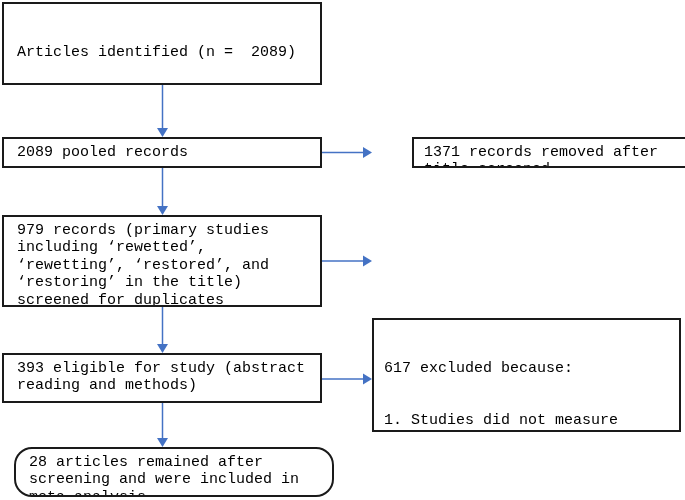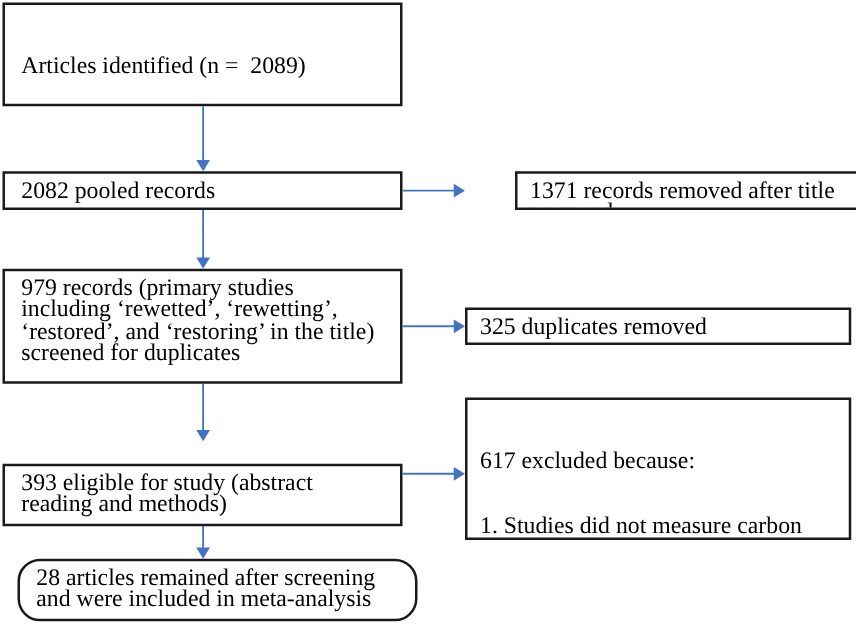--- a/index.html
+++ b/index.html
@@ -1,22 +1,22 @@
 <!DOCTYPE html>
 <html style="--arrow: #4472C4; --box-border: #1a1a1a; --text: #000000; --background: #ffffff;"><head>
 <meta charset="utf-8">
 <style>
   html, body { margin: 0; padding: 0; background: #ffffff; }
   .canvas {
     position: relative;
     width: 576px;
     height: 500px;
     background: var(--background, #ffffff);
-    font-family: Liberation Serif, serif;
-    font-size: 19px;
+    font-family: Liberation Mono, monospace;
+    font-size: 15px;
     line-height: 17.4px;
     color: var(--text, #000000);
   }
   .box {
     position: absolute;
     box-sizing: border-box;
     border: 2px solid var(--box-border, #1a1a1a);
     background: var(--background, #ffffff);
     white-space: pre-wrap;
     overflow: hidden;
@@ -68,29 +68,28 @@
       <line x1="322" y1="379" x2="364" y2="379"></line>
       <path d="M363 373.5 L363 384.5 L372 379 Z"></path>
     </g>
   </svg>
 
   <div class="box left" style="left:2px; top:2px; width:320px; height:83px;">
     <div>Articles identified (n =  2089)</div>
     
   </div>
 
-  <div class="box left" style="left:2px; top:137px; width:320px; height:31px;">2082 pooled records</div>
+  <div class="box left" style="left:2px; top:137px; width:320px; height:31px;">2089 pooled records</div>
 
   <div class="box right" style="left:372px; top:137px; width:309px; height:31px;margin-left:40px;">1371 records removed after title screened</div>
 
   <div class="box left" style="left:2px; top:215px; width:320px; height:92px;">979 records (primary studies including ‘rewetted’, ‘rewetting’, ‘restored’, and ‘restoring’ in the title) screened for duplicates</div>
 
-  <div class="box right" style="left:372px; top:246px; width:309px; height:30px;">325 duplicates removed</div>
 
-  <div class="box left" style="left:2px; top:371px; width:320px; height:50px;">393 eligible for study (abstract reading and methods)</div>
+  <div class="box left" style="left:2px; top:353px; width:320px; height:50px;">393 eligible for study (abstract reading and methods)</div>
 
   <div class="box right" style="left:372px; top:318px; width:309px; height:114px;">
     <div>617 excluded because:</div>
     <div>1. Studies did not measure carbon emissions</div>
     
     
   </div>
 
   <div class="box left" style="left:14px; top:447px; width:320px; height:50px;border-radius:18px;">28 articles remained after screening and were included in meta-analysis</div>
 

